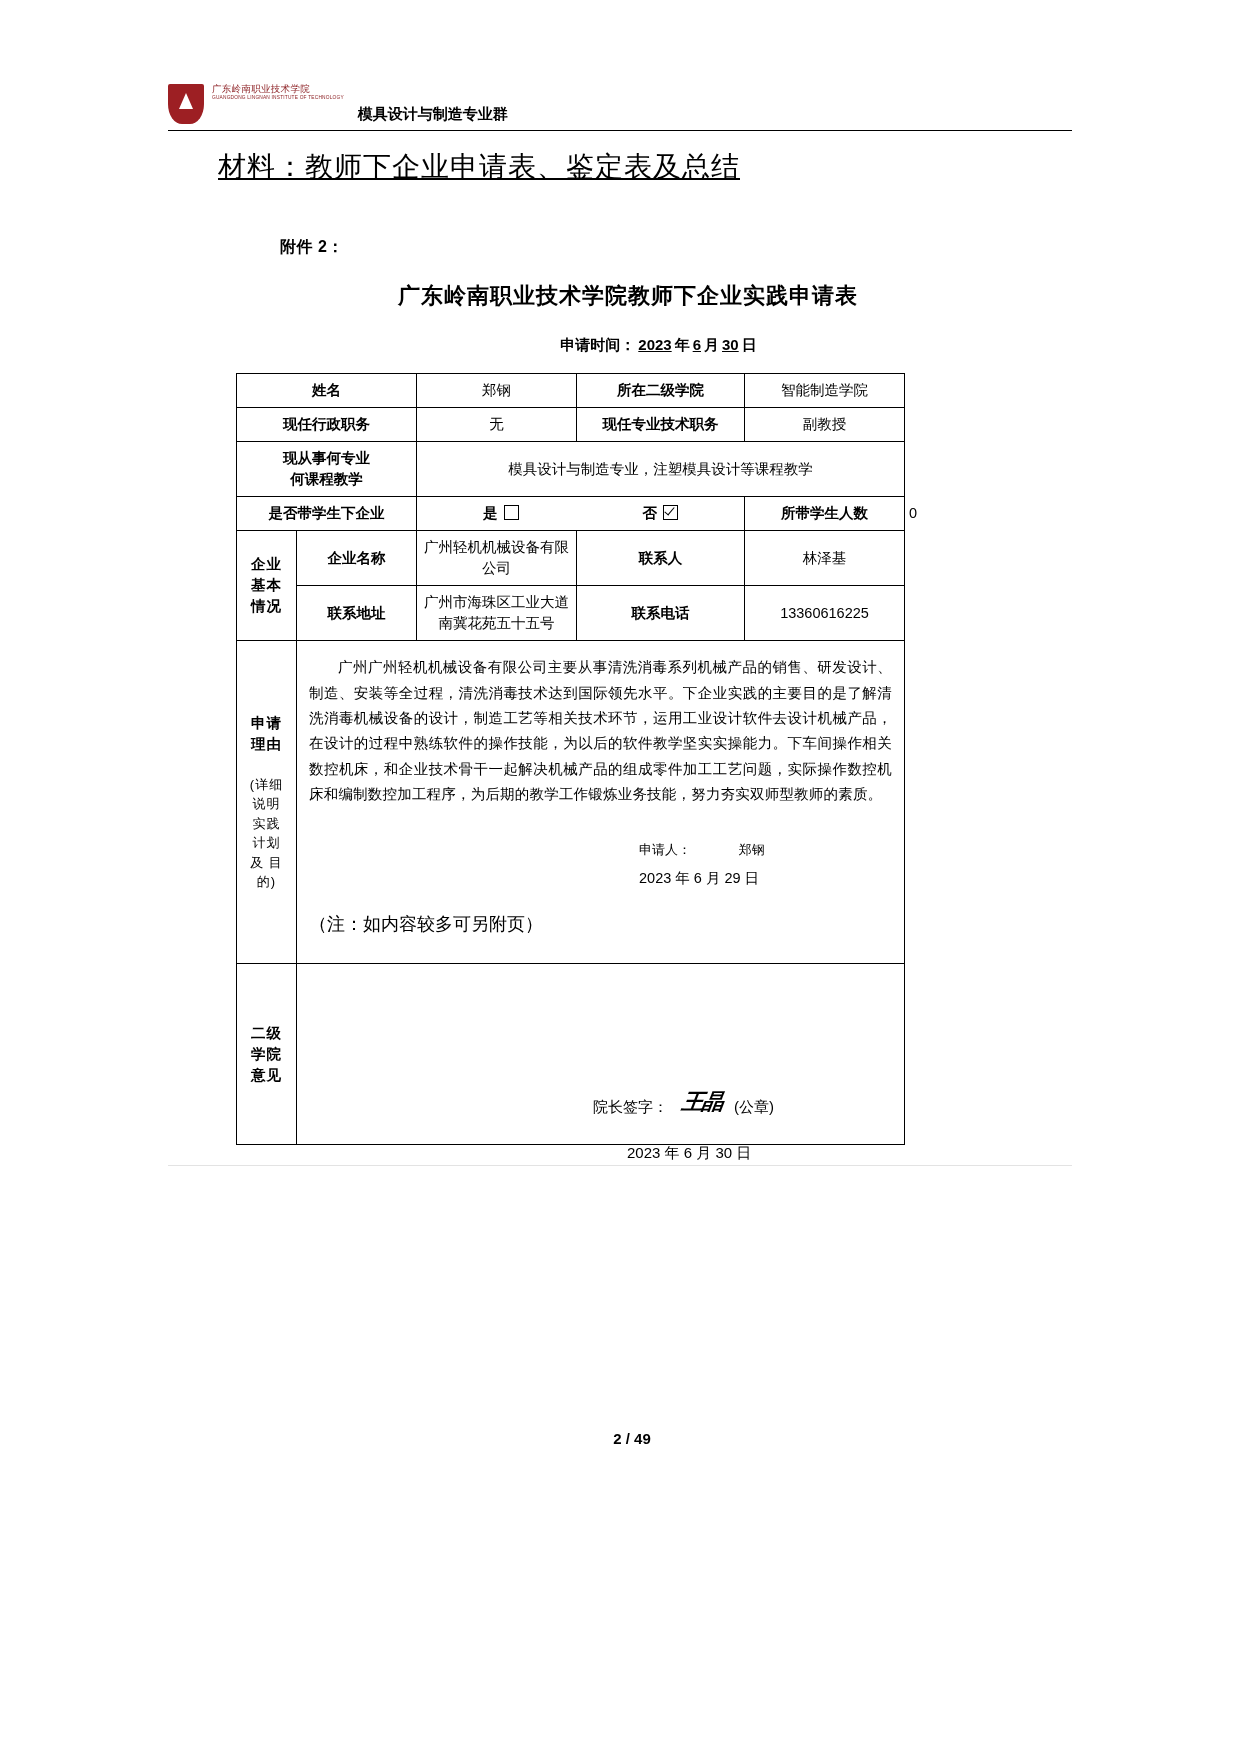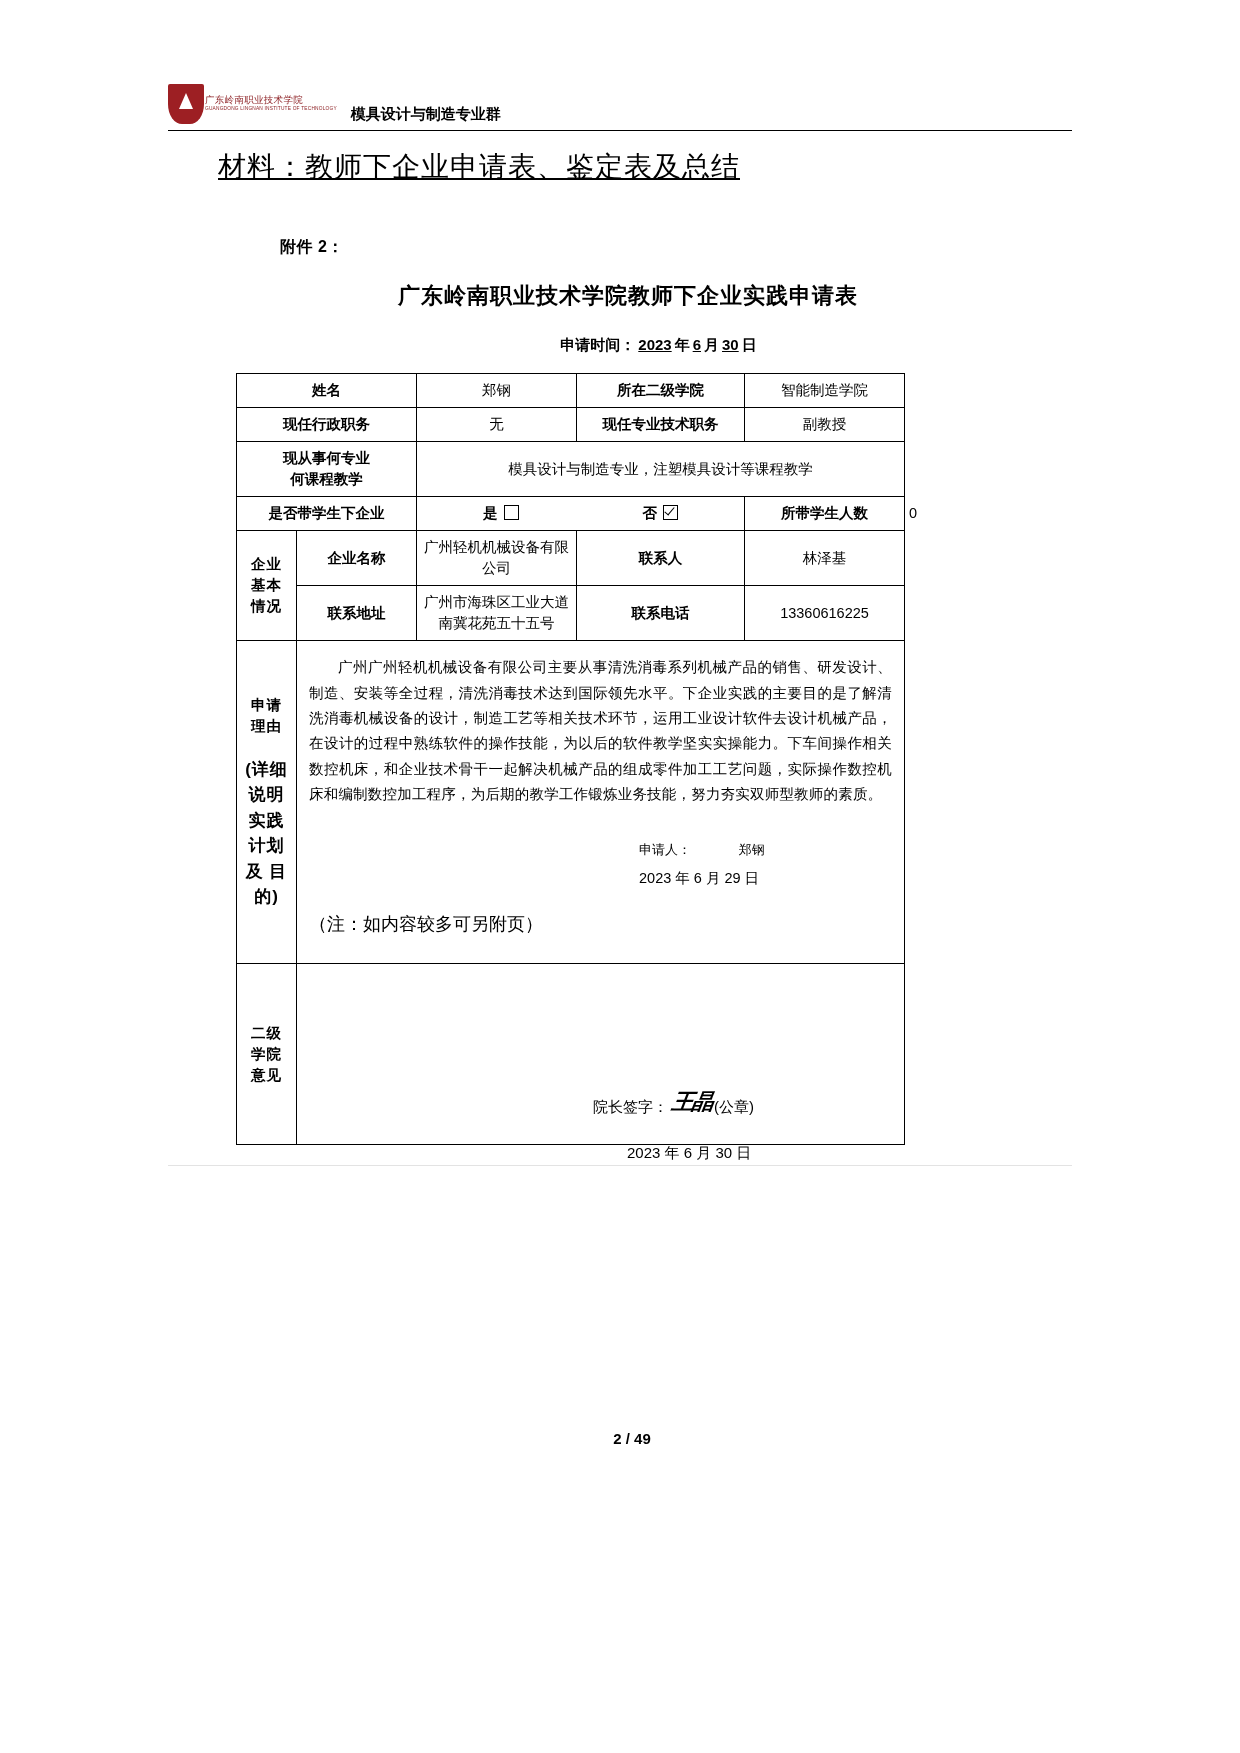--- a/index.html
+++ b/index.html
@@ -21,22 +21,22 @@
     top: 70px;
     left: 168px;
     width: 904px;
     height: 60px;
     border-bottom: 1.5px solid #000;
     display: flex;
     align-items: flex-end;
   }
   .logo-block {
     display: flex;
-    align-items: center;
-    gap: 1px;
+    align-items: flex-start;
+    gap: 8px;
     padding-bottom: 6px;
   }
   .logo-shield {
     width: 36px;
     height: 40px;
     background: #9d1f23;
     position: relative;
     border-radius: 2px 2px 14px 14px / 2px 2px 20px 20px;
   }
   .logo-shield:after {
@@ -220,21 +220,21 @@
     position: relative;
     padding: 0 !important;
   }
   .sign-row {
     position: absolute;
     left: 296px;
     top: 122px;
     font-size: 15px;
     display: flex;
     align-items: flex-end;
-    gap: 0;
+    gap: 10px;
   }
   .sig-script {
     font-family: "Liberation Serif", serif;
     font-style: italic;
     font-weight: bold;
     font-size: 22px;
     letter-spacing: -2px;
     transform: skewX(-8deg);
     margin: 0 2px 0 4px;
   }
@@ -347,21 +347,21 @@
     <td class="label">联系地址</td>
     <td class="cell-wrap">广州市海珠区工业大道南冀花苑五十五号</td>
     <td class="label">联系电话</td>
     <td>13360616225</td>
   </tr>
 
   <tr>
     <td class="vert-label" style="vertical-align:middle">
       <div>申请</div>
       <div>理由</div>
-      <div style="font-size:17px;font-weight:bold;line-height:1.5;margin-top:20px">
+      <div style="font-size:13px;font-weight:normal;line-height:1.5;margin-top:20px">
         <div>(详细</div>
         <div>说明</div>
         <div>实践</div>
         <div>计划</div>
         <div>及 目</div>
         <div>的)</div>
       </div>
     </td>
     <td colspan="4" class="reason-cell">
       <div class="reason-text">广州广州轻机机械设备有限公司主要从事清洗消毒系列机械产品的销售、研发设计、制造、安装等全过程，清洗消毒技术达到国际领先水平。下企业实践的主要目的是了解清洗消毒机械设备的设计，制造工艺等相关技术环节，运用工业设计软件去设计机械产品，在设计的过程中熟练软件的操作技能，为以后的软件教学坚实实操能力。下车间操作相关数控机床，和企业技术骨干一起解决机械产品的组成零件加工工艺问题，实际操作数控机床和编制数控加工程序，为后期的教学工作锻炼业务技能，努力夯实双师型教师的素质。</div>

